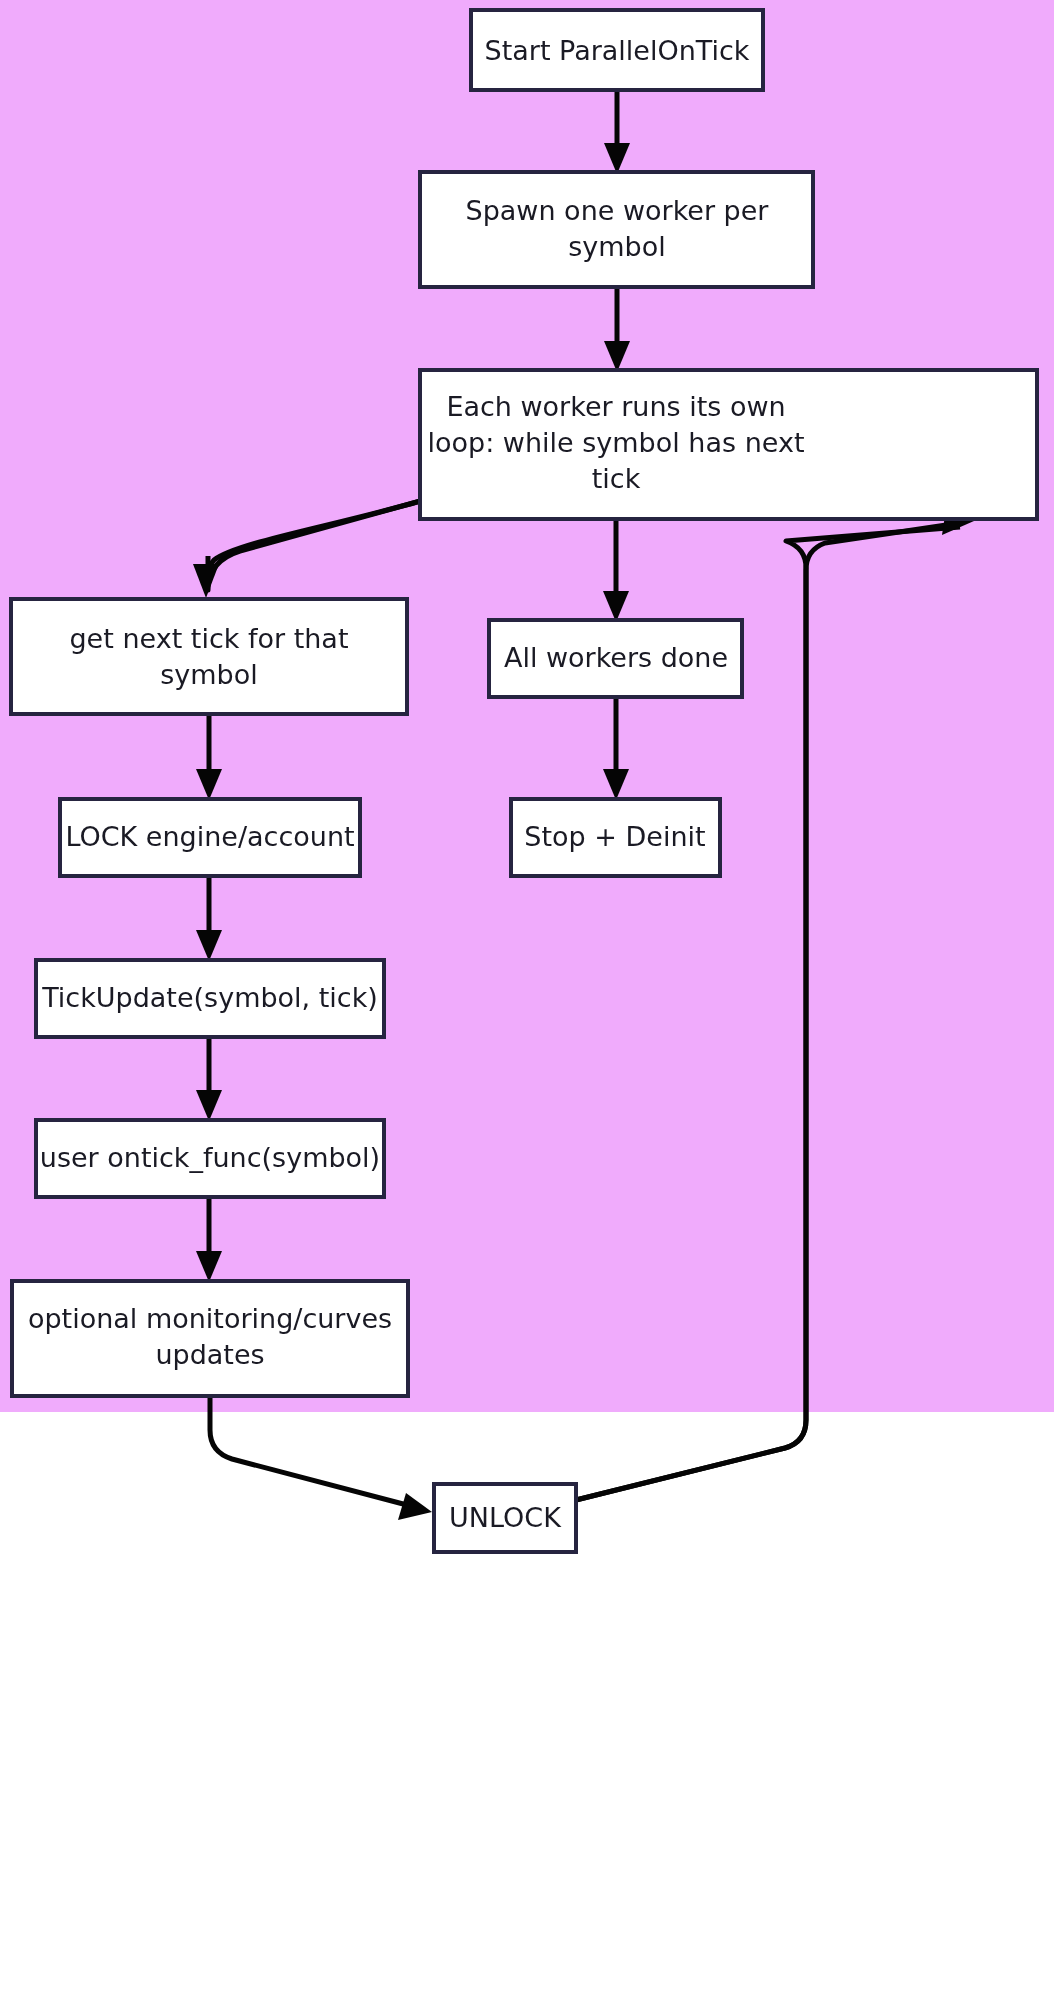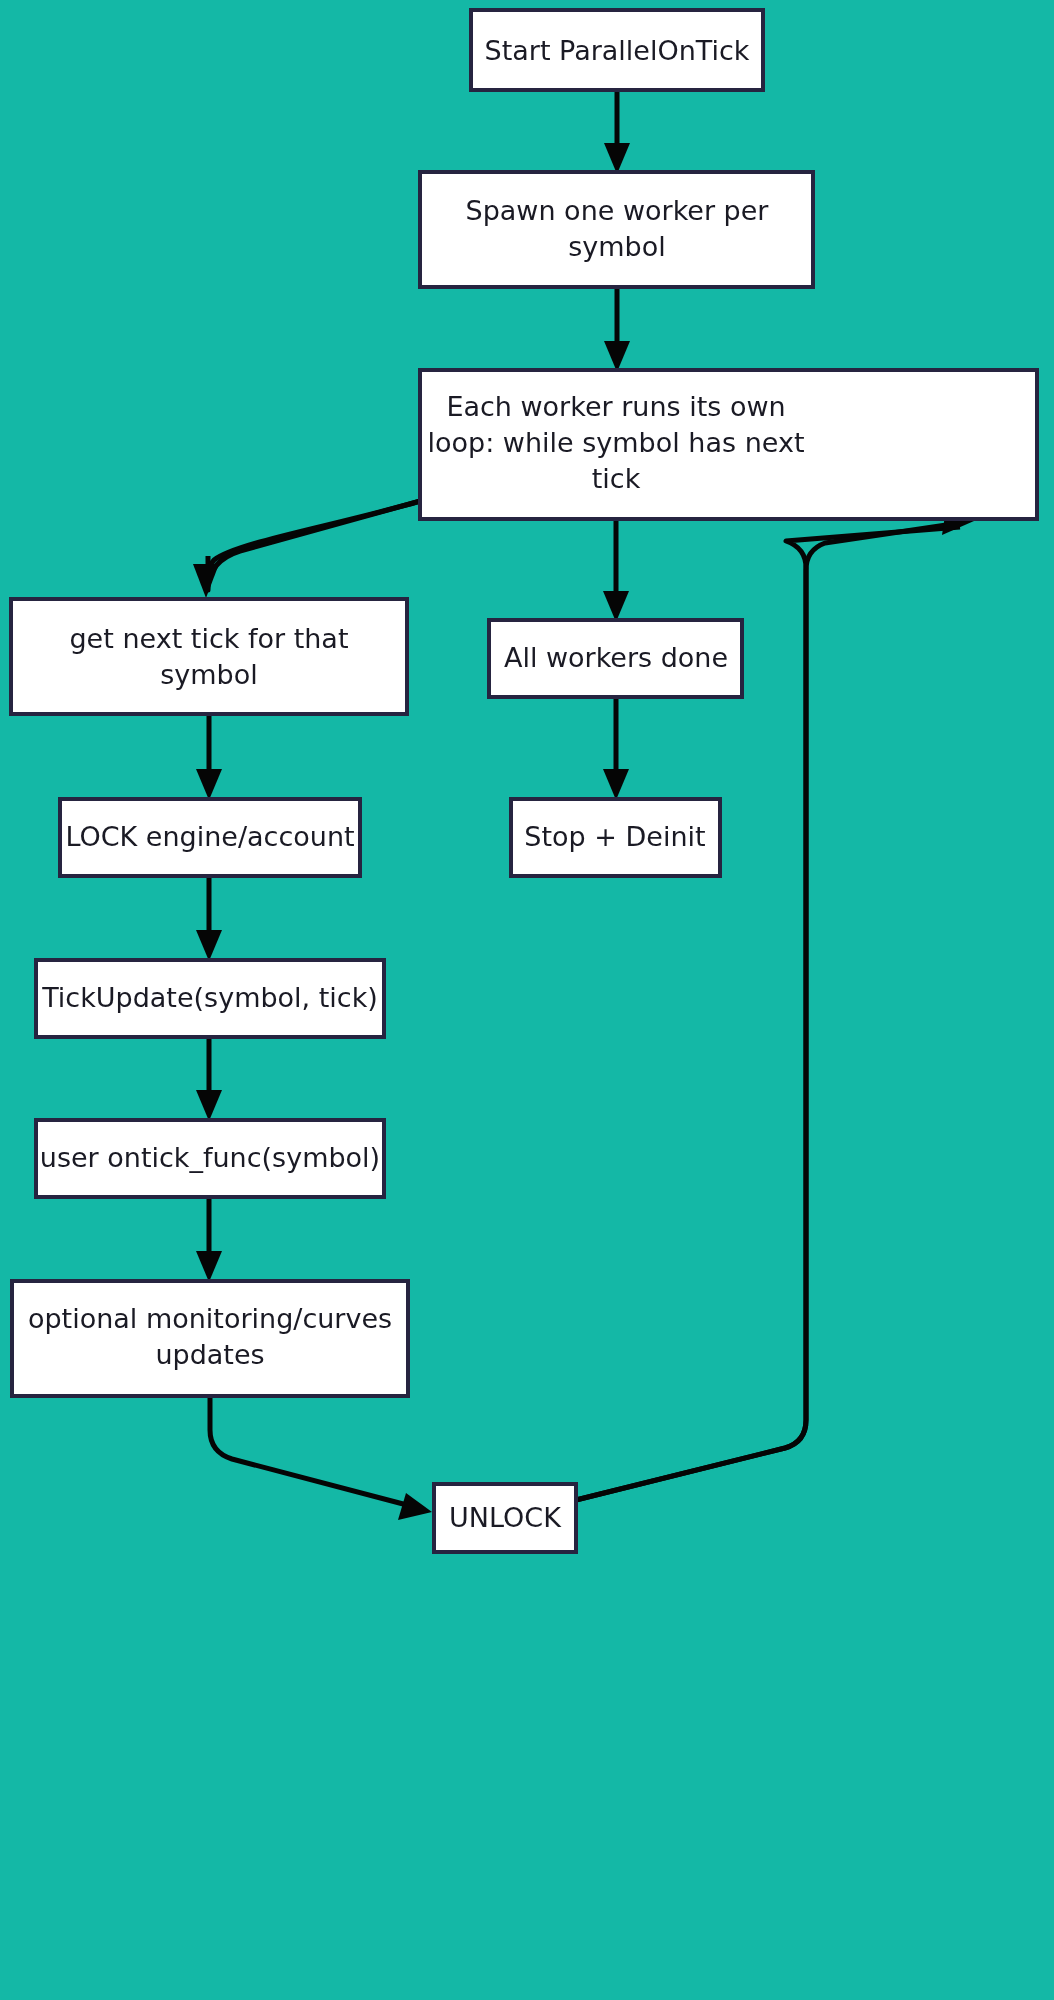--- a/index.html
+++ b/index.html
@@ -9,22 +9,22 @@
   }
   body {
     width: 1054px;
     height: 2000px;
     font-family: "DejaVu Sans", sans-serif;
     overflow: hidden;
   }
   #flow-root {
     position: relative;
     width: 1054px;
-    height: 2000px;
-    background: #14b8a6;
+    height: 1412px;
+    background: #f0abfc;
   }
   #flow-svg {
     position: absolute;
     left: 0;
     top: 0;
     width: 1054px;
     height: 2000px;
     display: block;
   }
   .node-rect {

